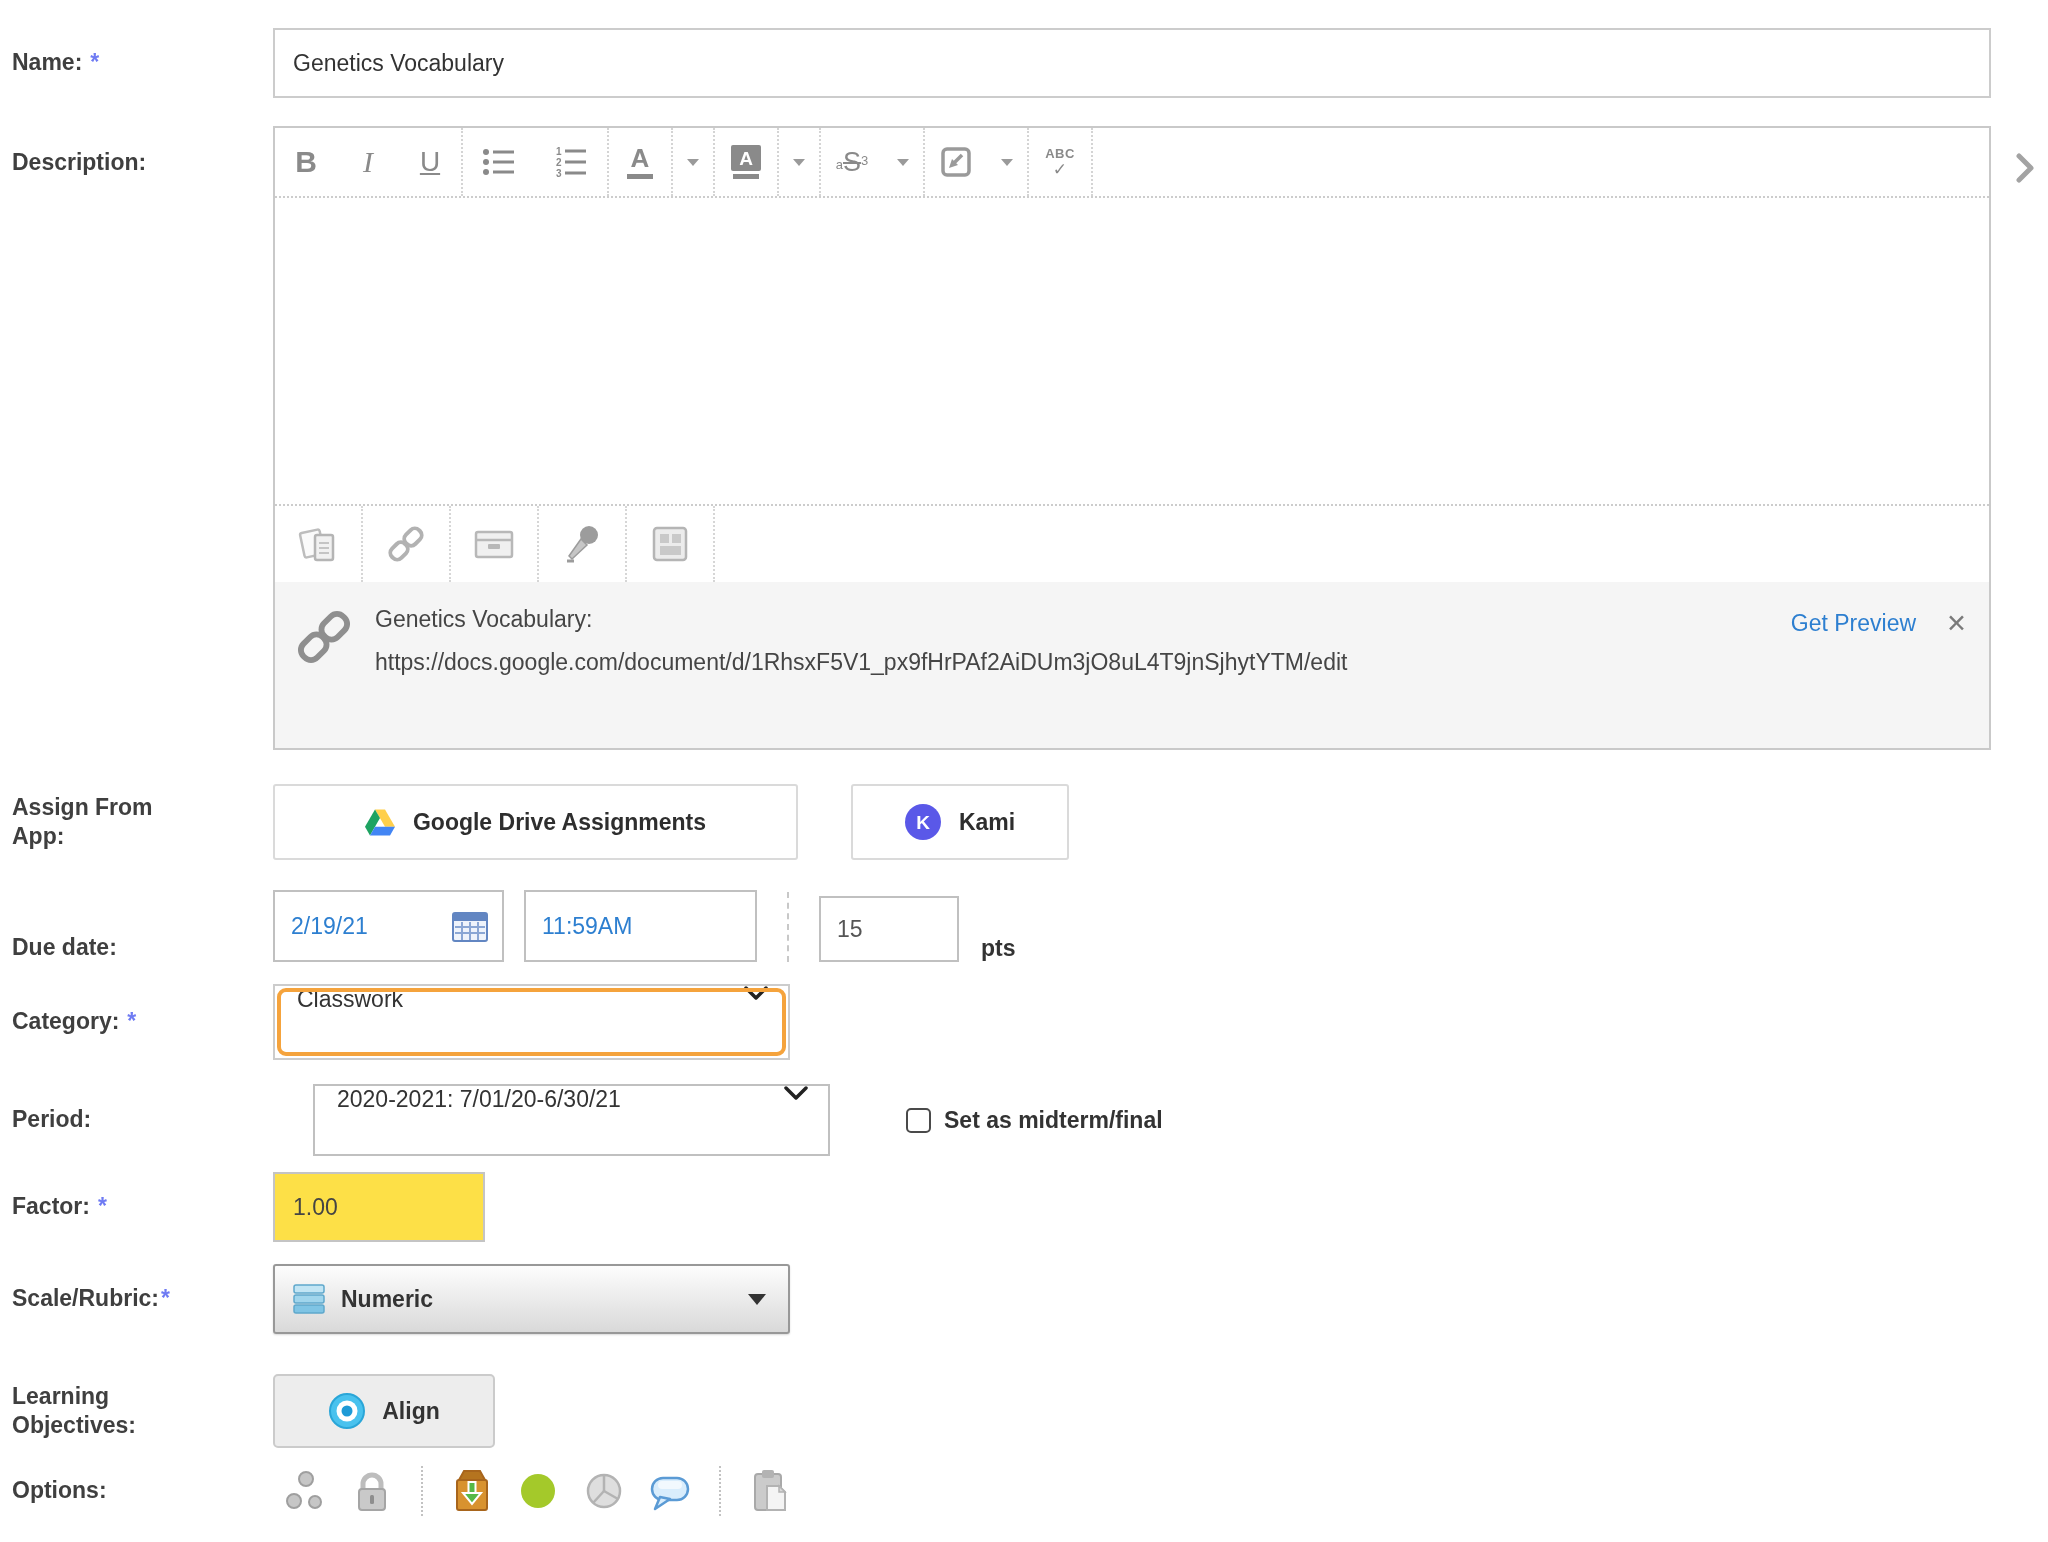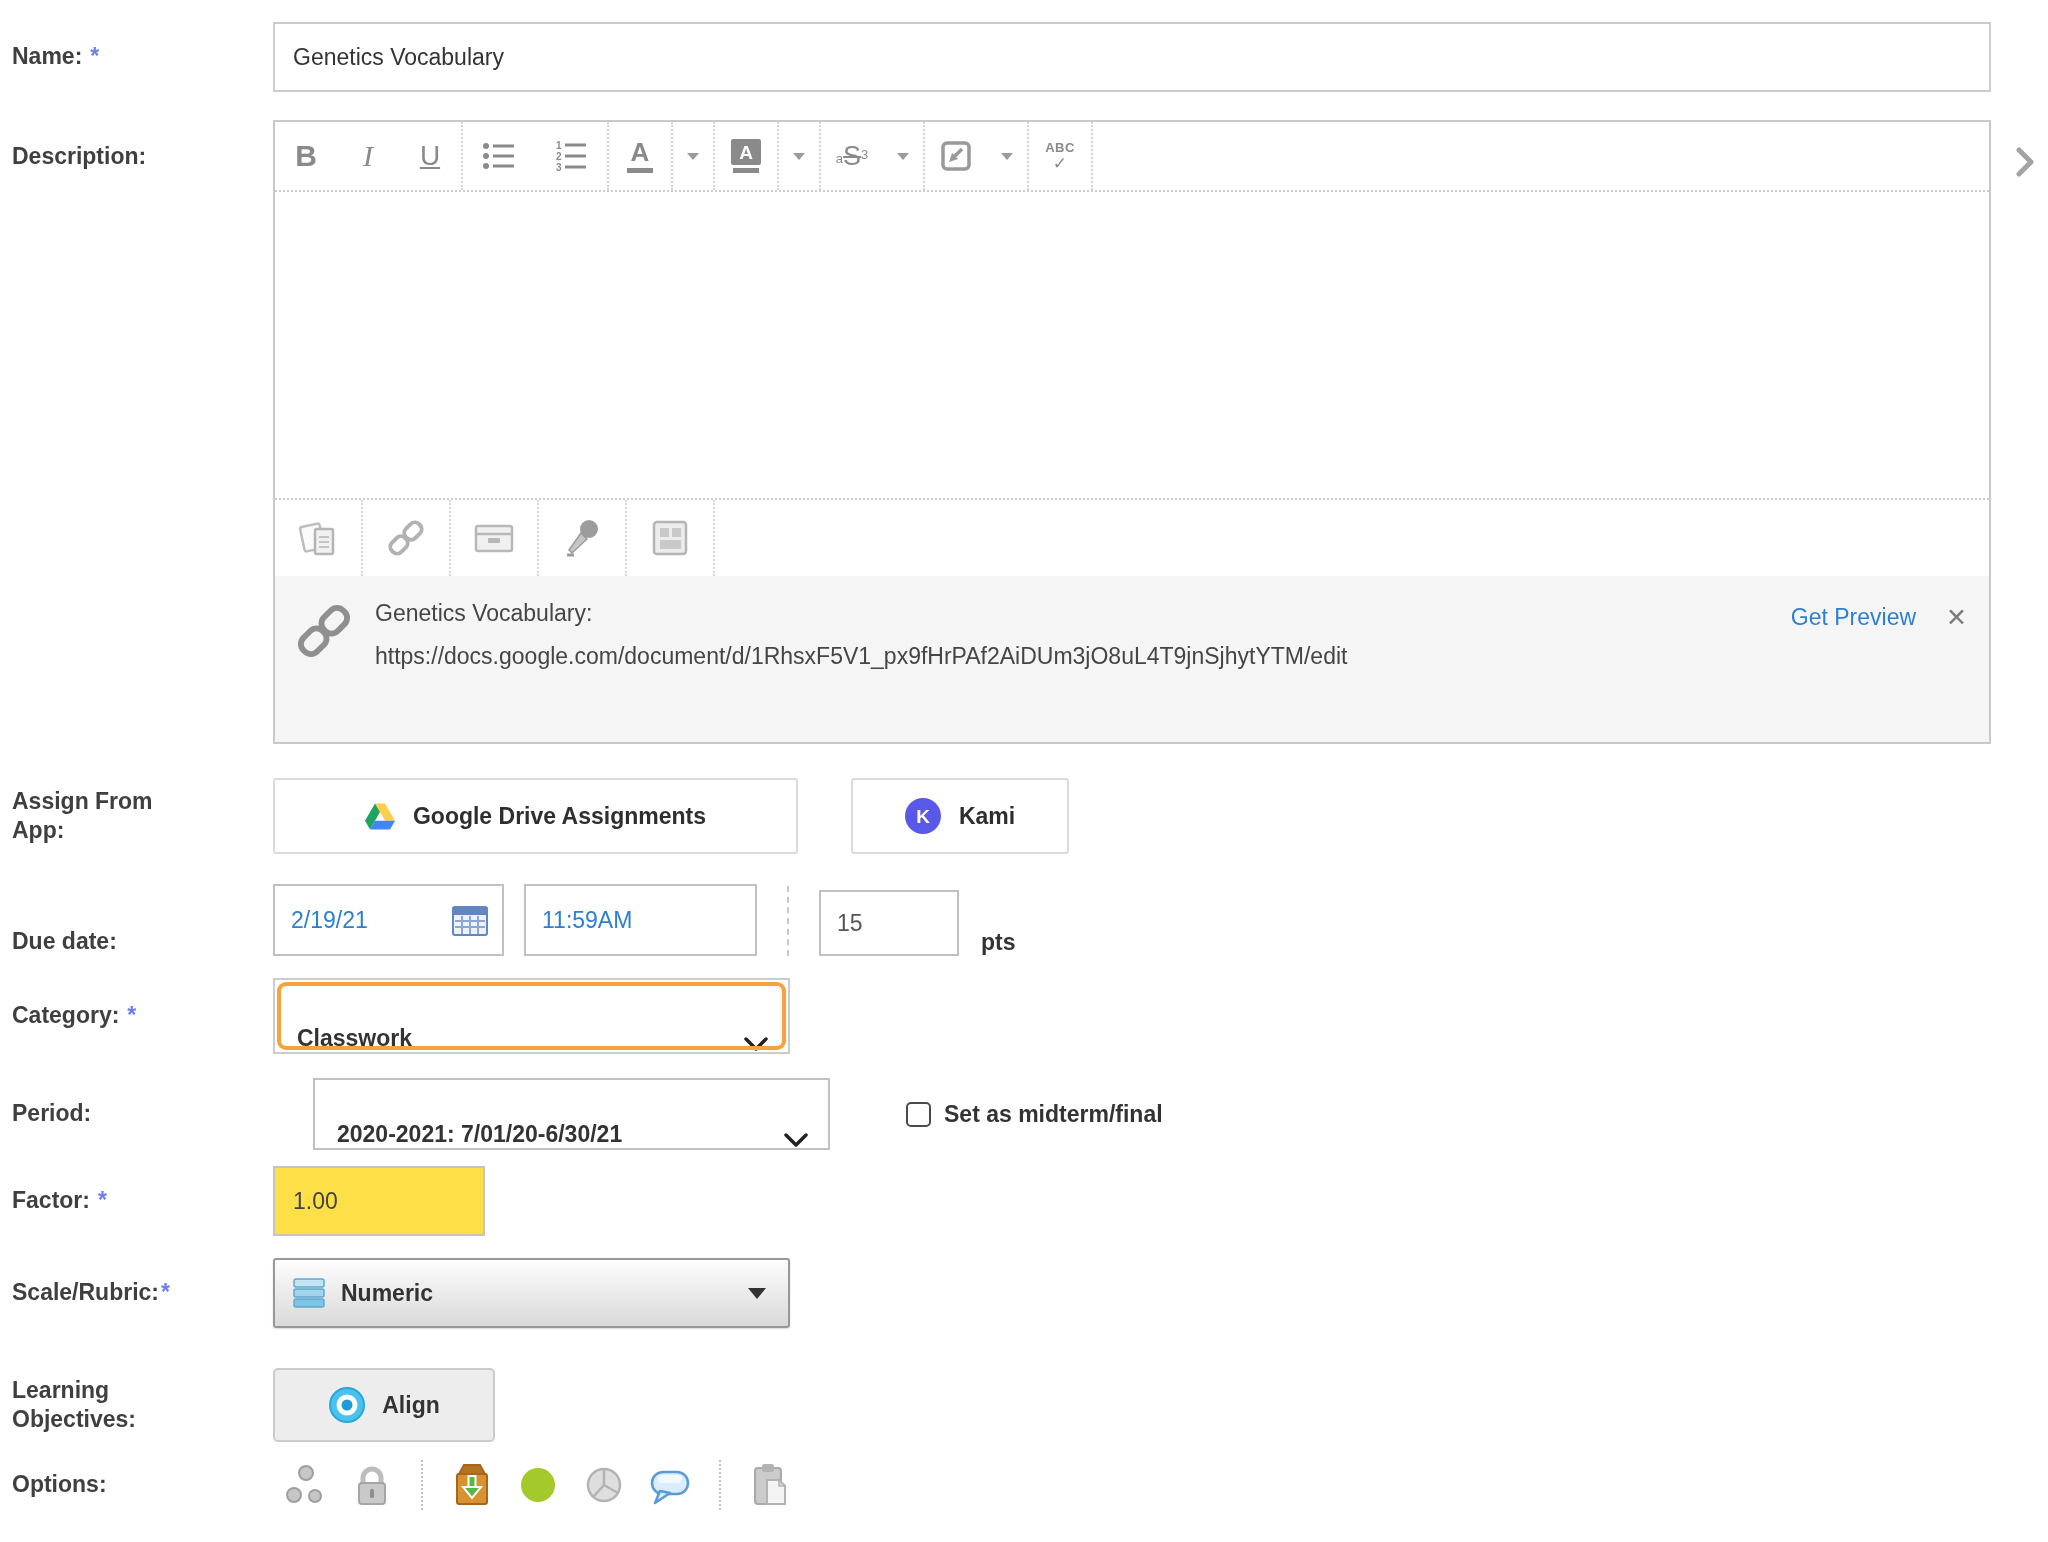--- a/index.html
+++ b/index.html
@@ -8,21 +8,21 @@
     width:2048px; height:1542px; background:#ffffff; overflow:hidden; position:relative;
     font-family:"Liberation Sans","DejaVu Sans",sans-serif; color:#3f3f3f;
   }
   .row { display:flex; align-items:center; }
   .row-label { width:273px; padding-left:12px; flex-shrink:0; font-weight:bold; font-size:23px; color:#3f3f3f; line-height:1.28; }
   .row-label .txt { display:inline-block; max-width:185px; vertical-align:top; }
   .req { color:#6f7bf3; font-weight:bold; margin-left:8px; }
   .req.tight { margin-left:2px; }
 
   
-  .row-name { margin-top:22px; }
+  .row-name { margin-top:28px; }
   .name-input {
     width:1718px; height:70px; border:2px solid #cccccc; padding:0 18px; font-size:23px; color:#333;
     font-family:inherit; background:#fff; outline:none;
   }
 
   
   .row-desc { margin-top:28px; align-items:flex-start; }
   .row-desc .row-label { padding-top:22px; }
   .desc-field { position:relative; width:1718px; }
   .editor { border:2px solid #c9c9c9; background:#fff; width:1718px; }
@@ -73,21 +73,21 @@
   .date-input { width:231px; padding-right:62px; }
   .time-input { width:233px; margin-left:20px; }
   .cal-ico { position:absolute; right:16px; top:19px; cursor:pointer; }
   .due-sep { border-left:2px dashed #c8c8c8; height:70px; margin:0 30px; }
   .pts-input { width:140px; height:66px; border:2px solid #c0c0c0; background:#fff; font-size:23px; color:#555;
                padding:0 16px; font-family:inherit; outline:none; }
   .pts-label { font-size:23px; font-weight:bold; color:#333; margin-left:22px; }
 
   
   .row-cat { margin-top:22px; }
-  .sel { position:relative; background:#fff; display:flex; align-items:flex-end; cursor:pointer;font-weight:bold; }
+  .sel { position:relative; background:#fff; display:flex; align-items:flex-start; cursor:pointer; }
   .cat-sel { width:517px; height:76px; border:2px solid #cccccc; }
   .cat-ring { position:absolute; inset:2px; border:4px solid #f5a33c; border-radius:9px; pointer-events:none; }
   .sel-text { font-size:23px; color:#333; margin-left:22px; }
   .sel-chev { margin-left:auto; margin-right:20px; display:flex; }
   .row-period { margin-top:24px;gap:40px; }
   .period-sel { width:517px; height:72px; border:2px solid #c0c0c0; }
   .cb-wrap { display:flex; align-items:center; margin-left:36px; cursor:pointer; }
   .cb-box { width:25px; height:25px; border:2px solid #4a4a4a; border-radius:5px; background:#fff; flex-shrink:0; }
   .cb-label { font-size:23px; font-weight:bold; color:#333; margin-left:13px; }
 

